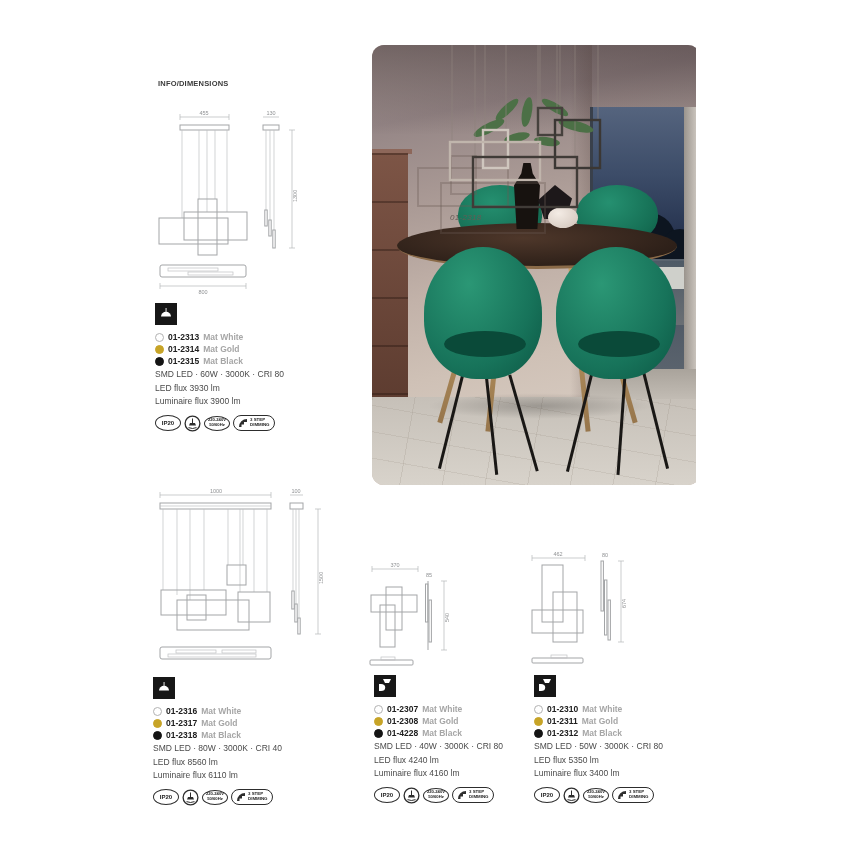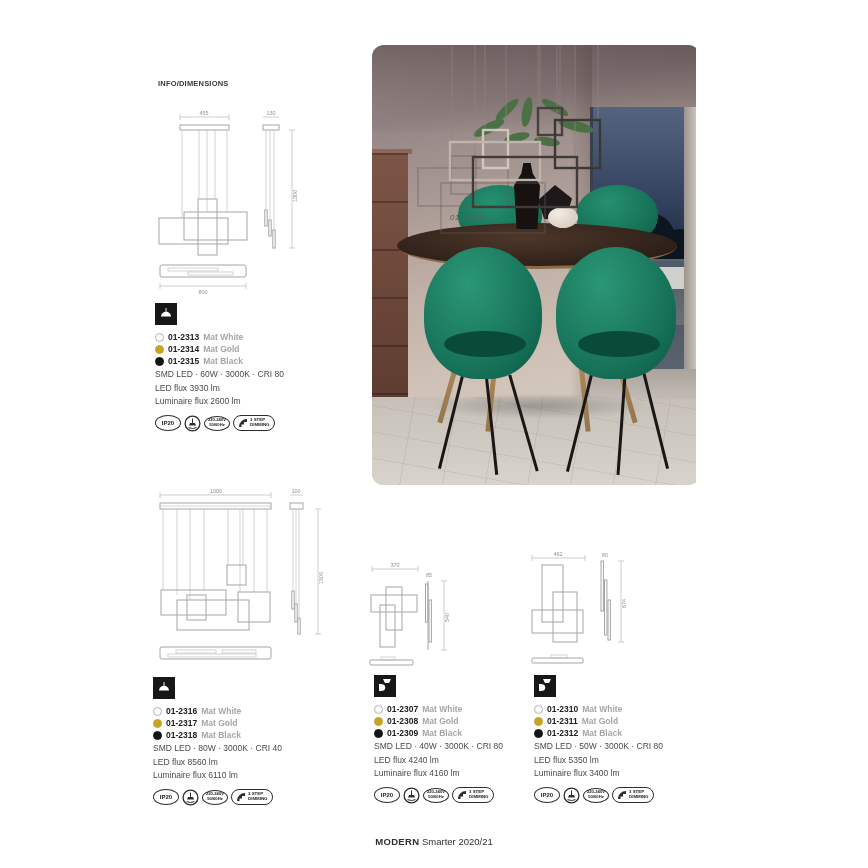--- a/index.html
+++ b/index.html
@@ -148,21 +148,21 @@
       <span class="code">01-2314</span>
       <span class="finish">Mat Gold</span>
     </div>
     <div class="variant">
       <span class="sw sw-black"></span>
       <span class="code">01-2315</span>
       <span class="finish">Mat Black</span>
     </div>
     <div class="spec">SMD LED · 60W · 3000K  · CRI 80</div>
     <div class="spec">LED flux 3930 lm</div>
-    <div class="spec">Luminaire flux 2600 lm</div>
+    <div class="spec">Luminaire flux 3900 lm</div>
     <div class="certs">
       <div class="cert-oval">IP20</div>
       <svg width="17" height="17" viewBox="0 0 17 17">
         <circle cx="8.5" cy="8.5" r="7.4" fill="none" stroke="#2d2d2d" stroke-width="1.3"></circle>
         <line x1="8.5" y1="3.5" x2="8.5" y2="8" stroke="#2d2d2d" stroke-width="1"></line>
         <path d="M6,8 L11,8 L12,10.5 L5,10.5 Z" fill="#2d2d2d"></path>
         <path d="M4.5,12.6 Q8.5,14.4 12.5,12.6" fill="none" stroke="#2d2d2d" stroke-width="1"></path>
       </svg>
       <div class="cert-volt">
         <span>220-240V</span>
@@ -406,21 +406,21 @@
         <span class="code">01-2307</span>
         <span class="finish">Mat White</span>
       </div>
     <div class="variant">
         <span class="sw sw-gold"></span>
         <span class="code">01-2308</span>
         <span class="finish">Mat Gold</span>
       </div>
     <div class="variant">
         <span class="sw sw-black"></span>
-        <span class="code">01-2309</span>
+        <span class="code">01-4228</span>
         <span class="finish">Mat Black</span>
       </div>
     <div class="spec">SMD LED · 40W · 3000K  · CRI 80</div>
     <div class="spec">LED flux 4240 lm</div>
     <div class="spec">Luminaire flux 4160 lm</div>
     <div class="certs">
       <div class="cert-oval">IP20</div>
       <svg width="17" height="17" viewBox="0 0 17 17">
           <circle cx="8.5" cy="8.5" r="7.4" fill="none" stroke="#2d2d2d" stroke-width="1.3"></circle>
           <line x1="8.5" y1="3.5" x2="8.5" y2="8" stroke="#2d2d2d" stroke-width="1"></line>
@@ -486,18 +486,14 @@
             <path d="M1,9 A8,8 0 0 1 9,1 L9,4 L6,4 L6,6.5 L3.5,6.5 L3.5,9 Z" fill="#2d2d2d"></path>
           </svg>
           <div class="txt">
             <span>3 STEP</span>
             <span>DIMMING</span>
           </div>
         </div>
     </div>
   </div>
 
-  <div id="footer" class="abs">
-    <b>MODERN</b>
-    <span>Smarter 2020/21</span>
-  </div>
 
 </div>
 
 </body></html>

